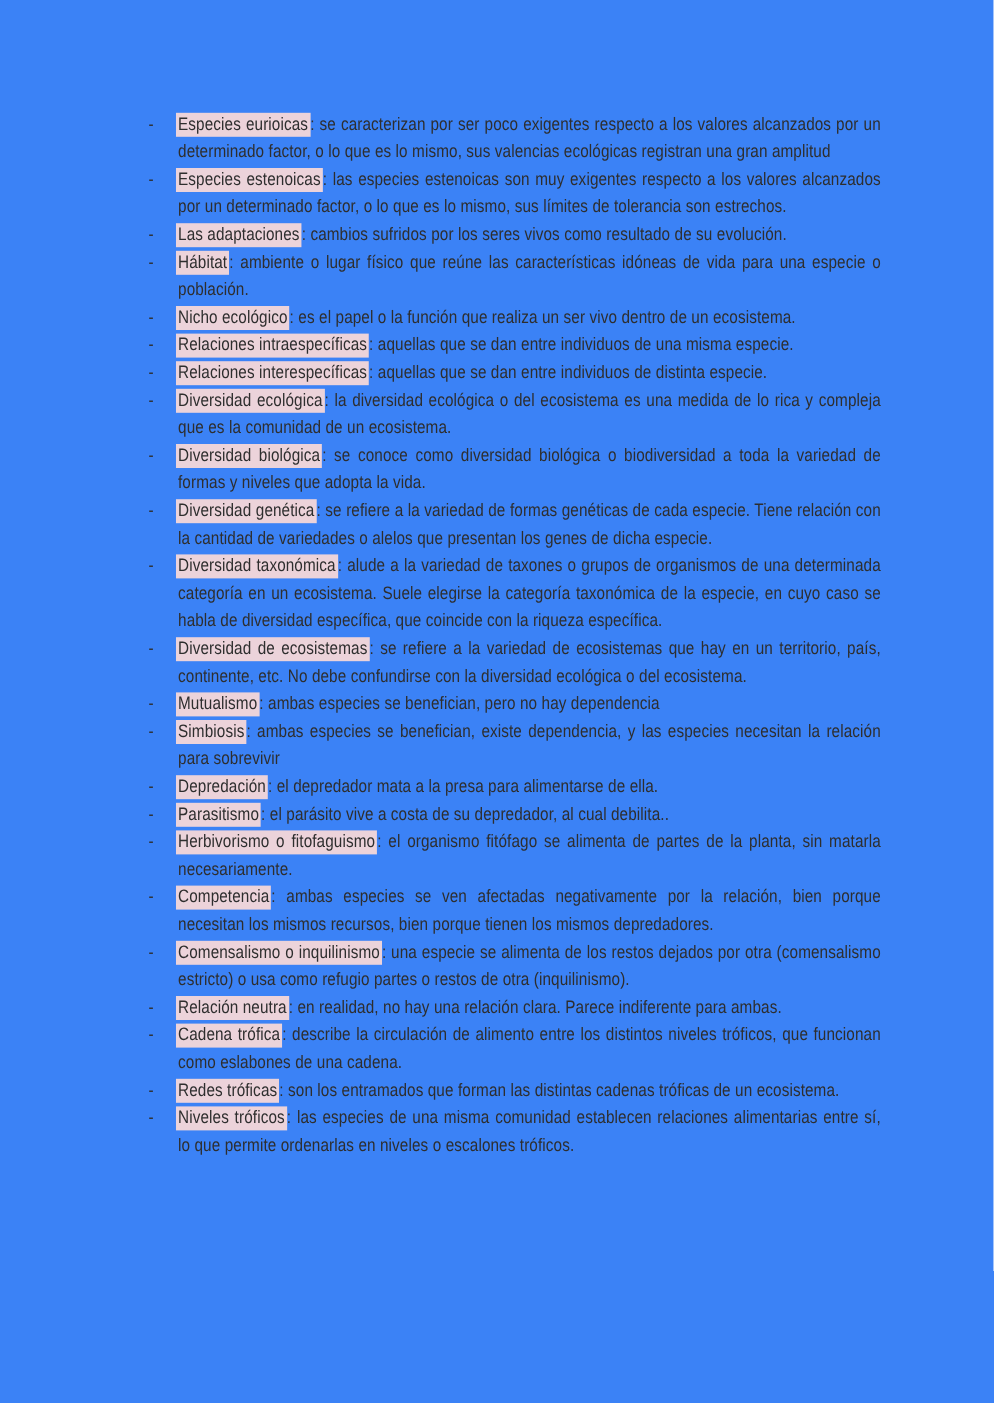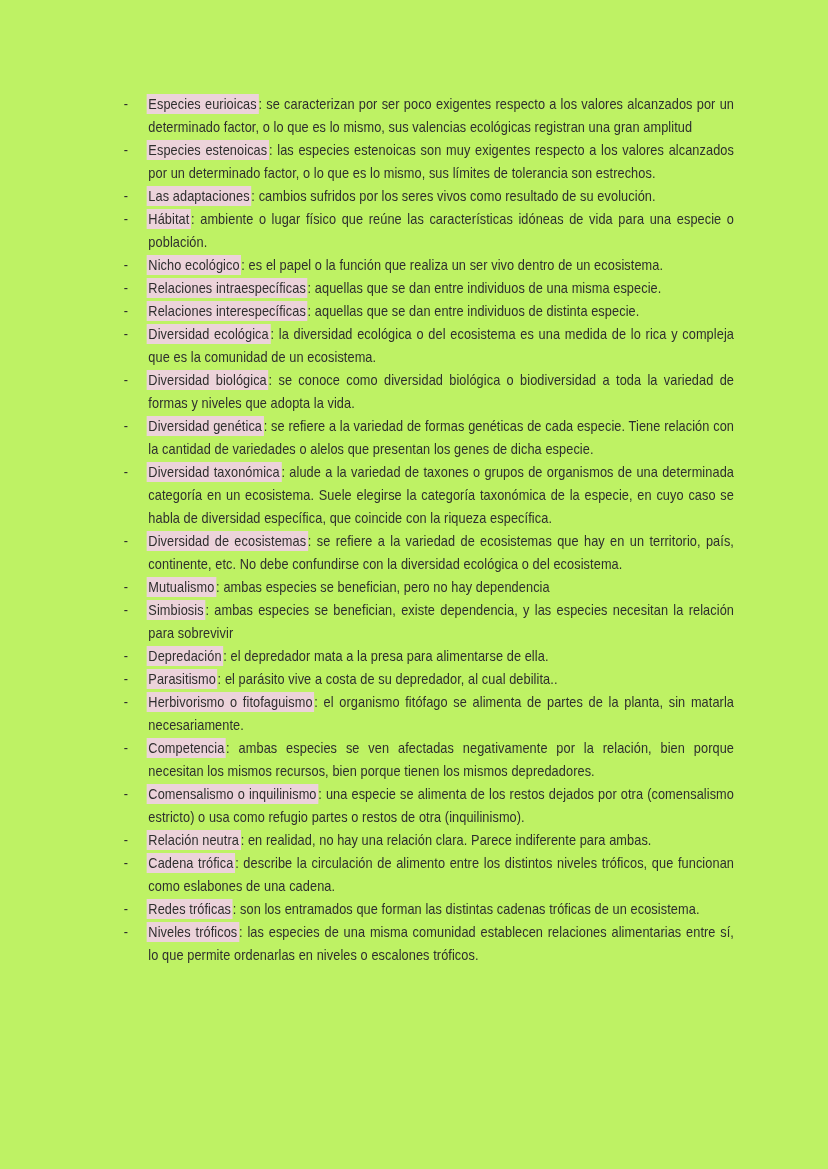--- a/index.html
+++ b/index.html
@@ -8,21 +8,21 @@
     background: #ffffff;
     width: 828px;
     height: 1169px;
     overflow: hidden;
     font-family: "Liberation Sans", sans-serif;
   }
   .page {
     position: relative;
     width: 828px;
     height: 1169px;
-    background: #bef264;
+    background: #3b82f6;
   }
   ul.def-list {
     position: absolute;
     left: 122px;
     top: 92px;
     width: 720px;
     margin: 0;
     padding: 0;
     list-style: none;
     transform: scaleX(0.85);

